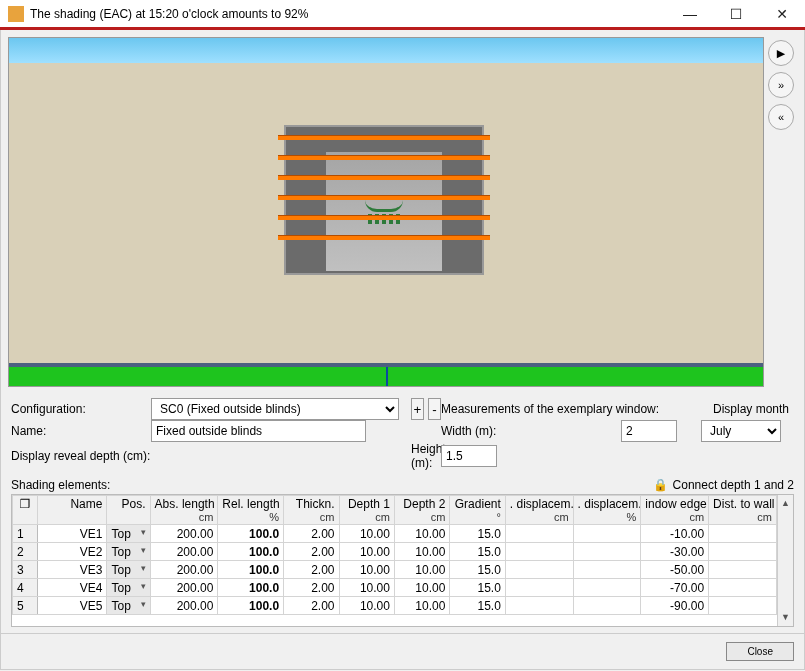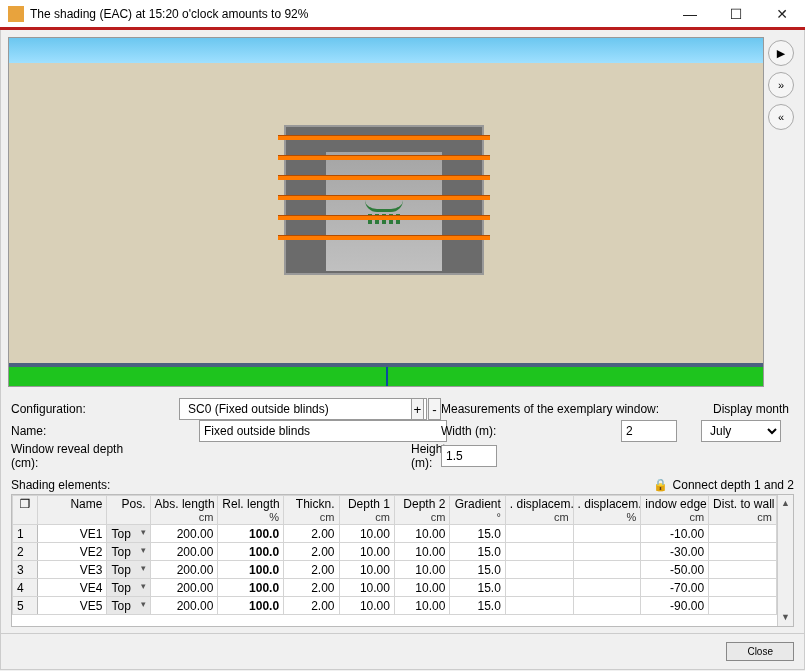--- a/index.html
+++ b/index.html
@@ -28,24 +28,24 @@
   .bars { display: flex; gap: 3px; justify-content: center; margin-top: 2px;}
   .bars span { width: 4px; height: 10px; background: #2d7a3a; display: block; }
   .blind { position: absolute; left: -8px; right: -8px; height: 5px; background: #ff7a00; border-top:1px solid #b34d00; }
   
   .side-buttons { position: absolute; right: 10px; top: 10px; display: flex; flex-direction: column; gap: 6px; }
   .round-btn { width: 26px; height: 26px; border-radius: 13px; background: #f5f5f5; border: 1px solid #aaa; display:flex; align-items:center; justify-content:center; font-size:11px; cursor:pointer; font-family: inherit; }
   
   .form-area { padding: 4px 10px 0 10px; display: grid; grid-template-columns: 140px 260px 30px 180px 80px 100px; row-gap: 0; align-items: center; }
   .form-area label { font-size: 12px; }
   select, input[type=text] { font-family: inherit; font-size: 12px; padding: 2px 4px; border: 1px solid #999; background: #fff; height: 22px; }
-  .cfg-select { width: 248px; margin-left: 28px; }
+  .cfg-select { width: 248px; }
   .pm { display: flex; gap: 4px; }
   .pm button { width: 22px; height: 22px; border: 1px solid #999; background: #f4f4f4; cursor:pointer; font-family:inherit; }
-  .name-input, .depth-input { width: 248px; margin-left: 48px; }
+  .name-input, .depth-input { width: 215px; }
   .meas-input { width: 56px; }
   .month-select { width: 80px; }
   
   .table-header-row { display: flex; align-items: center; padding: 8px 10px 2px 10px; }
   .table-header-row .spacer { flex: 1; }
   .lock-icon { color: #d4a020; margin-right: 4px; font-size: 12px;}
   .link-text { color: #000; }
   
   .table-wrap { margin: 0 10px; border: 1px solid #bbb; background: #fff; height: 137px; position: relative; overflow: hidden;}
   table { border-collapse: collapse; width: calc(100% - 16px); font-size: 12px; table-layout: fixed;}
@@ -128,21 +128,21 @@
     <label style="grid-column: span 2">Measurements of the exemplary window:</label>
     <label style="text-align:center">Display month</label>
 
     <label>Name:</label>
     <input class="name-input" type="text" value="Fixed outside blinds" style="">
     <div></div>
     <label>Width (m):</label>
     <input class="meas-input" type="text" value="2" style="">
     <select class="month-select"><option>July</option></select>
 
-    <label>Window reveal depth (cm):</label>
+    <label>Display reveal depth (cm):</label>
     <div></div>
     <label>Height (m):</label>
     <input class="meas-input" type="text" value="1.5" style="">
     <div></div>
   </div>
 
   <div class="table-header-row">
     <span>Shading elements:</span>
     <span class="spacer"></span>
     <span class="lock-icon">🔒</span>

